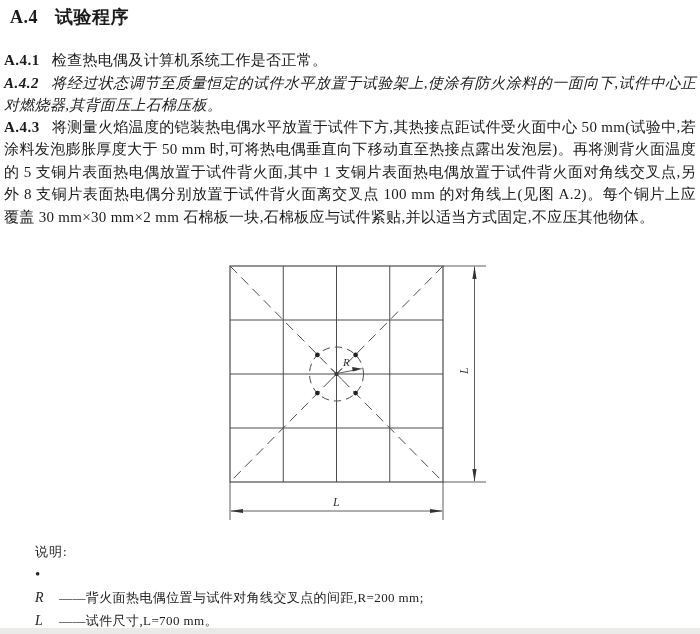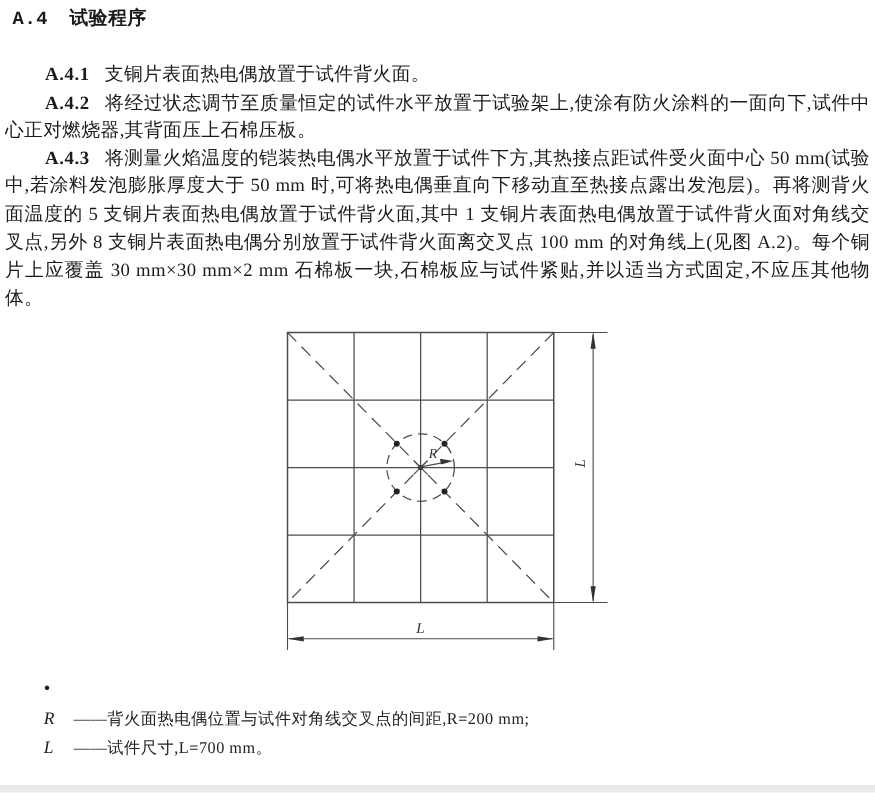--- a/index.html
+++ b/index.html
@@ -2,32 +2,32 @@
 <html><head>
 <meta charset="utf-8">
 <style>
   html,body{margin:0;padding:0;}
   body{
     width:700px;height:634px;position:relative;background:#ffffff;
     font-family:"Liberation Serif","DejaVu Serif",serif;
     color:#1b1b1b;overflow:hidden;
   }
   .heading{
-    position:absolute;left:10px;top:5px;font-size:15px;font-weight:bold;
-    letter-spacing:.5px;white-space:nowrap;font-family:Liberation Mono, monospace;
+    position:absolute;left:10px;top:5px;font-size:18px;font-weight:bold;
+    letter-spacing:.5px;white-space:nowrap;
   }
   .heading .num{margin-right:17px;}
   .para{
     position:absolute;left:4px;width:692px;margin:0;
     font-size:15px;line-height:22.4px;text-align:justify;
     letter-spacing:.3px;
   }
-  .para .plabel{font-weight:bold;margin-right:12px;letter-spacing:.5px;margin-left:32px;}
+  .para .plabel{font-weight:bold;margin-right:12px;letter-spacing:.5px;}
   #para-a41{top:49px;}
-  #para-a42{top:72px;}
+  #para-a42{top:72px;font-style:italic;}
   #para-a43{top:116px;}
   .figure-svg{position:absolute;left:185px;top:256px;}
   .figure-svg line,.figure-svg rect,.figure-svg circle,.figure-svg polyline{
     stroke:#4c4c4c;fill:none;
   }
   .figure-svg .dim-label{
     font-family:"Liberation Serif","DejaVu Serif",serif;
     font-style:italic;font-size:12px;fill:#333;stroke:none;
   }
   .figure-svg .r-label{font-size:11px;}
@@ -45,21 +45,21 @@
   }
 </style>
 </head>
 <body>
 
 <div class="heading">
   <span class="num">A.4</span><span>试验程序</span>
 </div>
 
 <p class="para" id="para-a41">
-  <b class="plabel">A.4.1</b><span>支铜片表面热电偶放置于试件背火面。</span>
+  <b class="plabel">A.4.1</b><span>检查热电偶及计算机系统工作是否正常。</span>
 </p>
 
 <p class="para" id="para-a42">
   <b class="plabel">A.4.2</b><span>将经过状态调节至质量恒定的试件水平放置于试验架上,使涂有防火涂料的一面向下,试件中心正对燃烧器,其背面压上石棉压板。</span>
 </p>
 
 <p class="para" id="para-a43">
   <b class="plabel">A.4.3</b><span>将测量火焰温度的铠装热电偶水平放置于试件下方,其热接点距试件受火面中心 50 mm(试验中,若涂料发泡膨胀厚度大于 50 mm 时,可将热电偶垂直向下移动直至热接点露出发泡层)。再将测背火面温度的 5 支铜片表面热电偶放置于试件背火面,其中 1 支铜片表面热电偶放置于试件背火面对角线交叉点,另外 8 支铜片表面热电偶分别放置于试件背火面离交叉点 100 mm 的对角线上(见图 A.2)。每个铜片上应覆盖 30 mm×30 mm×2 mm 石棉板一块,石棉板应与试件紧贴,并以适当方式固定,不应压其他物体。</span>
 </p>
 
@@ -114,20 +114,21 @@
     <line x1="45" y1="226" x2="45" y2="264"></line>
     <line x1="258" y1="226" x2="258" y2="264"></line>
     <line x1="46" y1="255" x2="257" y2="255"></line>
     <polygon class="arrowhead" points="45,255 58,252.9 58,257.1"></polygon>
     <polygon class="arrowhead" points="258,255 245,252.9 245,257.1"></polygon>
     <text class="dim-label" x="148" y="250">L</text>
   </g>
 </svg>
 
 <div class="legend">
+  <div class="legend-heading">说明:</div>
   <div class="legend-row">
     <span class="legend-sym bullet">•</span>
   </div>
   <div class="legend-row">
     <span class="legend-sym italic">R</span>
     <span class="legend-text">——背火面热电偶位置与试件对角线交叉点的间距,R=200 mm;</span>
   </div>
   <div class="legend-row">
     <span class="legend-sym italic">L</span>
     <span class="legend-text">——试件尺寸,L=700 mm。</span>

